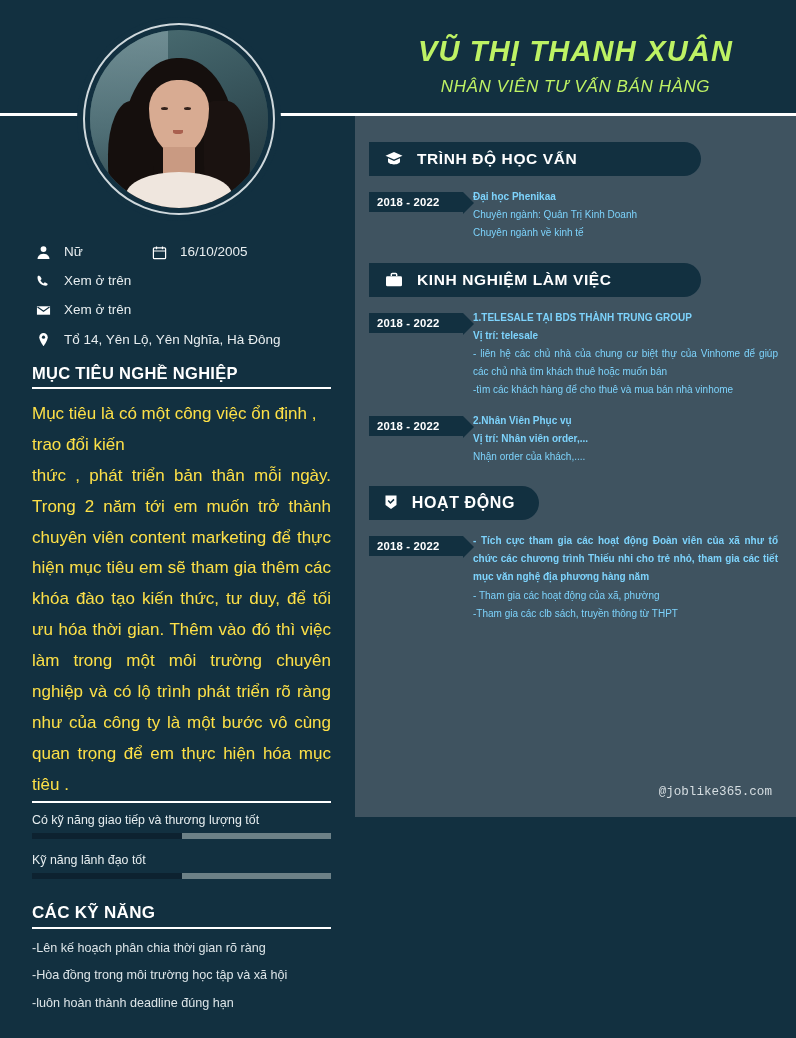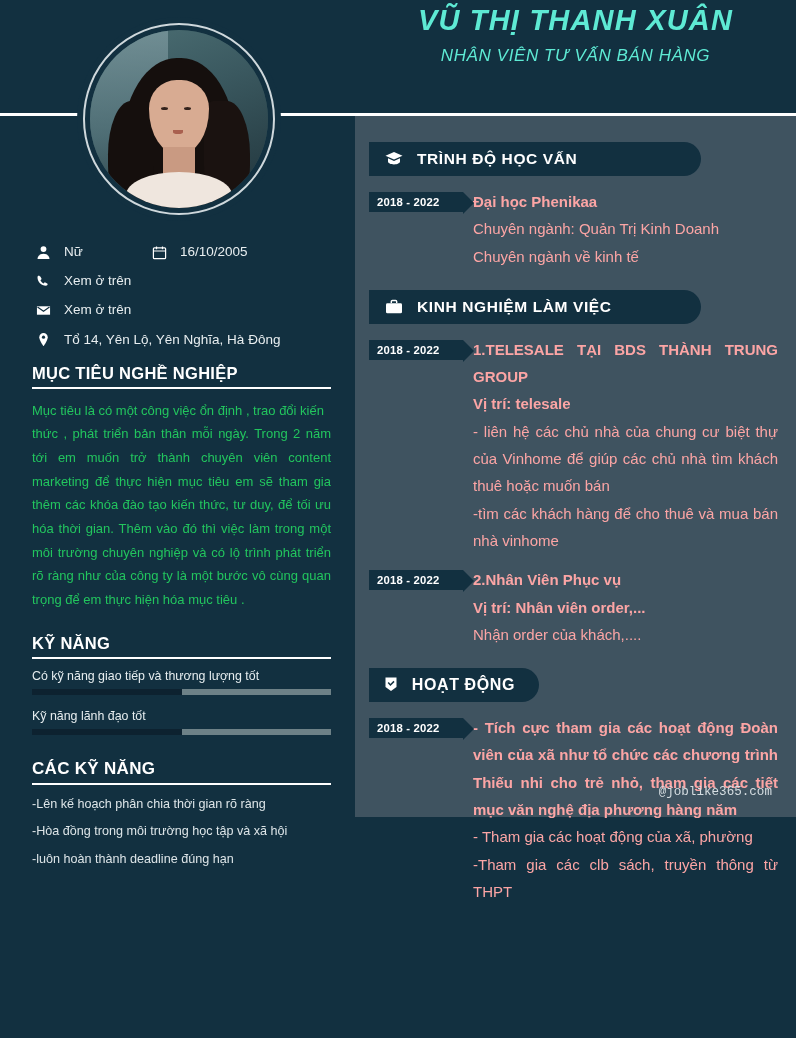--- a/index.html
+++ b/index.html
@@ -155,22 +155,22 @@
     margin: 16px 0 4px 0;
     text-transform: uppercase;
   }
   .sec-rule {
     height: 2px;
     background: #ffffff;
     width: 100%;
     margin-bottom: 10px;
   }
   .para {
-    color: #22c55e;
-    font-size: 13px;
+    color: #fde047;
+    font-size: 17px;
     line-height: 1.82;
     text-align: justify;
   }
   .skill-label {
     color: #e6edef;
     font-size: 12.4px;
     margin: 10px 0 6px 0;
   }
   .bar {
     height: 6px;
@@ -193,23 +193,23 @@
   
   .right {
     width: 441px;
     position: relative;
     background: #123040;
   }
   .name-band {
     height: 116px;
     background: #123040;
     border-bottom: 3px solid #ffffff;
-    color: #5eead4;
+    color: #bef264;
     text-align: center;
-    padding-top: 4px;
+    padding-top: 35px;
   }
   .name {
     font-size: 29px;
     font-weight: bold;
     letter-spacing: 1.2px;
     font-style: italic;
     line-height: 1.15;
   }
   .role {
     margin-top: 9px;
@@ -279,22 +279,22 @@
   .yr:after {
     content: "";
     position: absolute;
     right: -11px; top: 0;
     border-top: 11px solid transparent;
     border-bottom: 11px solid transparent;
     border-left: 11px solid #123040;
   }
   .ent-body {
     flex: 1;
-    color: #fca5a5;
-    font-size: 15px;
+    color: #7dd3fc;
+    font-size: 10px;
     line-height: 1.82;
   }
   .ent-body .b { font-weight: bold; }
   .ent-body .just { text-align: justify; }
   .ent-body p { margin: 0; }
   .gap { height: 12px; }
   .footer-tag {
     position: absolute;
     right: 24px;
     bottom: 18px;
@@ -382,21 +382,20 @@
           </span>
           <span>Tổ 14, Yên Lộ, Yên Nghĩa, Hà Đông</span>
         </div>
       </div>
 
       <div class="sec-title">MỤC TIÊU NGHỀ NGHIỆP</div>
       <div class="sec-rule"></div>
       <div class="para" style="text-align:left;">Mục tiêu là có một công việc ổn định , trao đổi kiến</div>
       <div class="para">thức , phát triển bản thân mỗi ngày. Trong 2 năm tới em muốn trở thành chuyên viên content marketing để thực hiện mục tiêu em sẽ tham gia thêm các khóa đào tạo kiến thức, tư duy, để tối ưu hóa thời gian. Thêm vào đó thì việc làm trong một môi trường chuyên nghiệp và có lộ trình phát triển rõ ràng như của công ty là một bước vô cùng quan trọng để em thực hiện hóa mục tiêu .</div>
 
-      <div class="sec-title" style="margin-top:22px;">KỸ NĂNG</div>
       <div class="sec-rule"></div>
 
       <div class="skill-label">Có kỹ năng giao tiếp và thương lượng tốt</div>
       <div class="bar">
           <span style="width:50%"></span>
         </div>
 
       <div class="skill-label" style="margin-top:14px;">Kỹ năng lãnh đạo tốt</div>
       <div class="bar">
           <span style="width:50%"></span>

